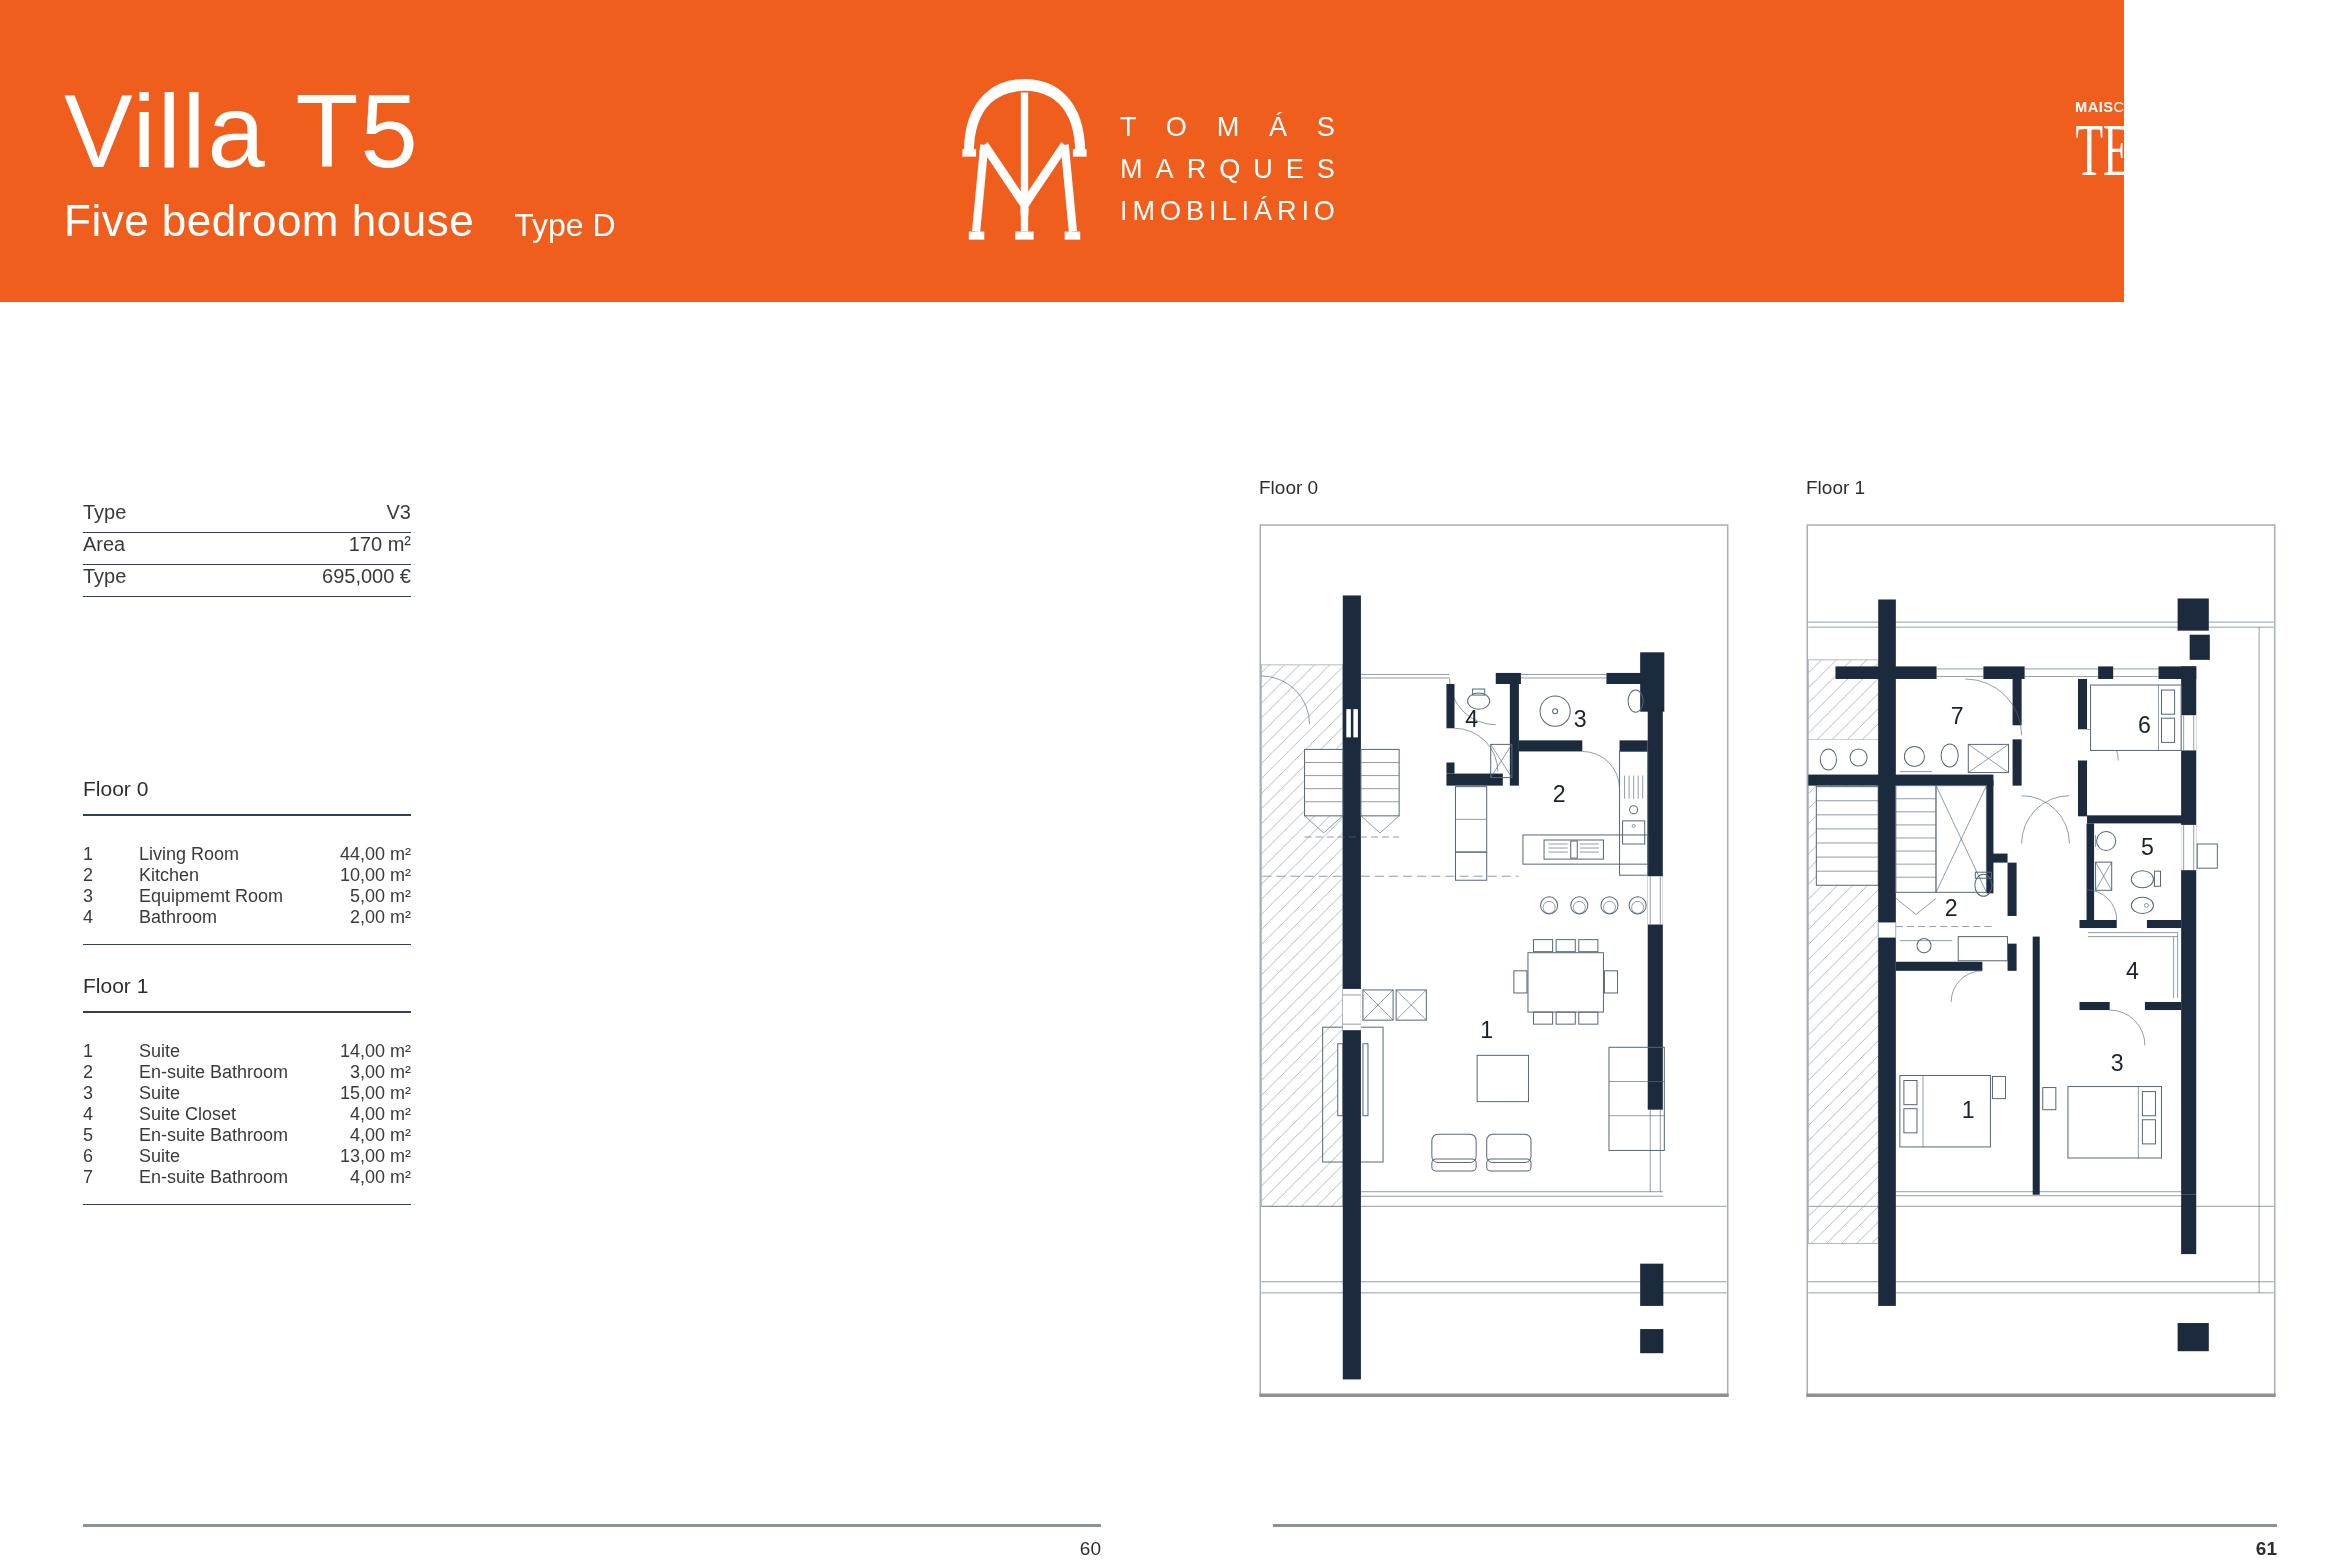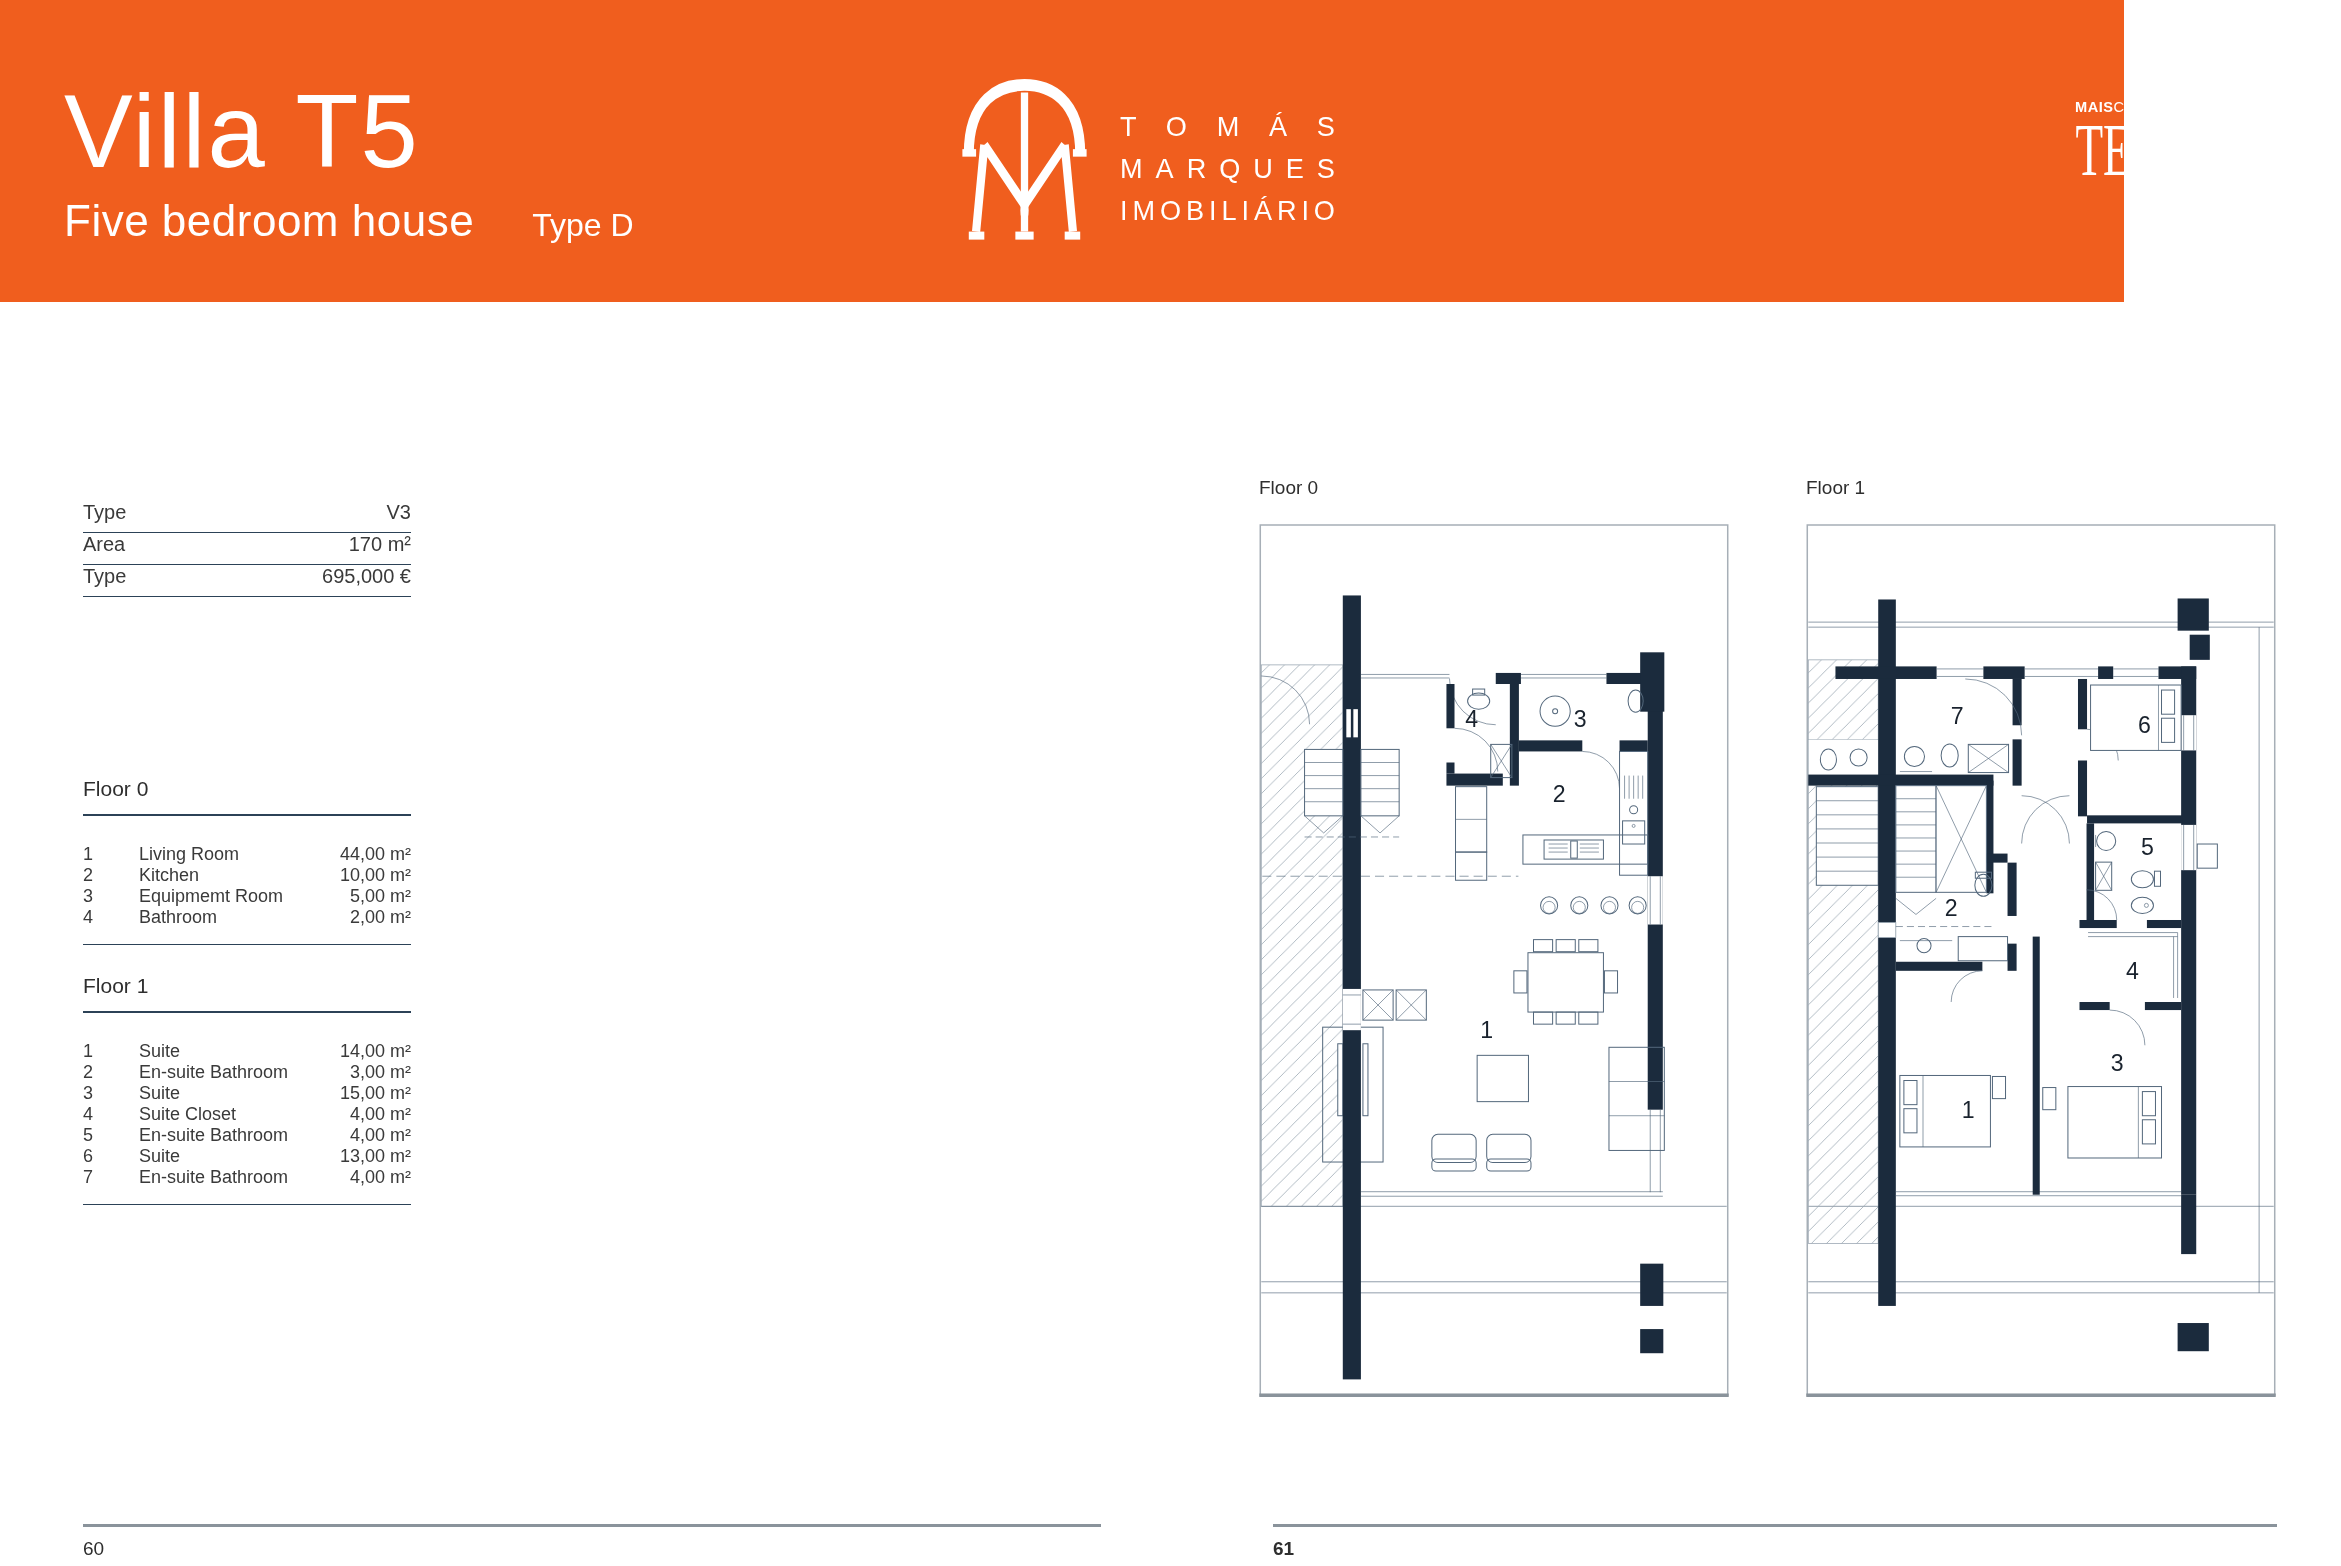--- a/index.html
+++ b/index.html
@@ -8,21 +8,21 @@
     position:relative; overflow:hidden; background:#fff;
     font-family:"Liberation Sans", sans-serif; color:#3a3a3a;
     --orange:#F05E1E; --navy:#1B2B3D; --planline:#54687C; --hatch:#97A4B0;
     --tablerule:#2C4257; --footrule:#8A939B;
   }
 
   
   .header { position:absolute; left:0; top:0; width:2124px; height:302px; background:var(--orange); }
   .title-wrap { position:absolute; left:64px; top:80px; color:#fff; }
   .page-title { font-size:103px; font-weight:300; line-height:1.0; letter-spacing:2px; }
-  .subtitle-row { display:flex; align-items:baseline; gap:30px; margin-top:13px; }
+  .subtitle-row { display:flex; align-items:baseline; gap:12px; margin-top:13px; }
   .subtitle { font-size:44px; font-weight:300; letter-spacing:0.5px; }
   .type-note { font-size:32px; font-weight:400;margin-left:28px; }
 
   .monogram { position:absolute; left:956px; top:71px; }
   .wordmark { position:absolute; left:1120px; top:112px; }
   .wordmark text { fill:#fff; font-family:"Liberation Sans", sans-serif; font-size:54px; font-weight:500; }
 
   .team { position:absolute; left:2075px; top:99px; width:139px; color:#fff; }
   .team-top { font-size:14.6px; letter-spacing:0.5px; white-space:nowrap; }
   .team-top .b { font-weight:700; }
@@ -64,21 +64,21 @@
   .w  { fill:var(--navy); }
   .ln { stroke:var(--planline); stroke-width:2; fill:none; }
   .lnf{ stroke:var(--planline); stroke-width:2; fill:#fff; }
   .tn { stroke:var(--planline); stroke-width:1.3; fill:none; }
   .rn { font-family:"Liberation Sans", sans-serif; font-size:46px; fill:#19222d; text-anchor:middle; }
 
   
   .foot-rule { position:absolute; top:1524px; height:3px; background:var(--footrule); }
   .foot-rule-left  { left:83px;  width:1018px; }
   .foot-rule-right { left:1273px; width:1004px; }
-  .page-num { position:absolute; top:1538px; font-size:19px; font-weight:300; text-align:left; color:#2e2e2e; }
+  .page-num { position:absolute; top:1538px; font-size:19px; font-weight:300; text-align:right; color:#2e2e2e; }
   .page-num-left  { left:83px;  width:1018px; }
   .page-num-right { left:1273px; width:1004px;font-weight:bold; }
 </style>
 </head>
 <body style="--orange: #F05E1E; --navy: #1B2B3D; --planline: #54687C; --hatch: #97A4B0; --tablerule: #2C4257; --footrule: #8A939B;">
 
 <div class="header">
 
   <div class="title-wrap">
     <h1 class="page-title">Villa T5</h1>

